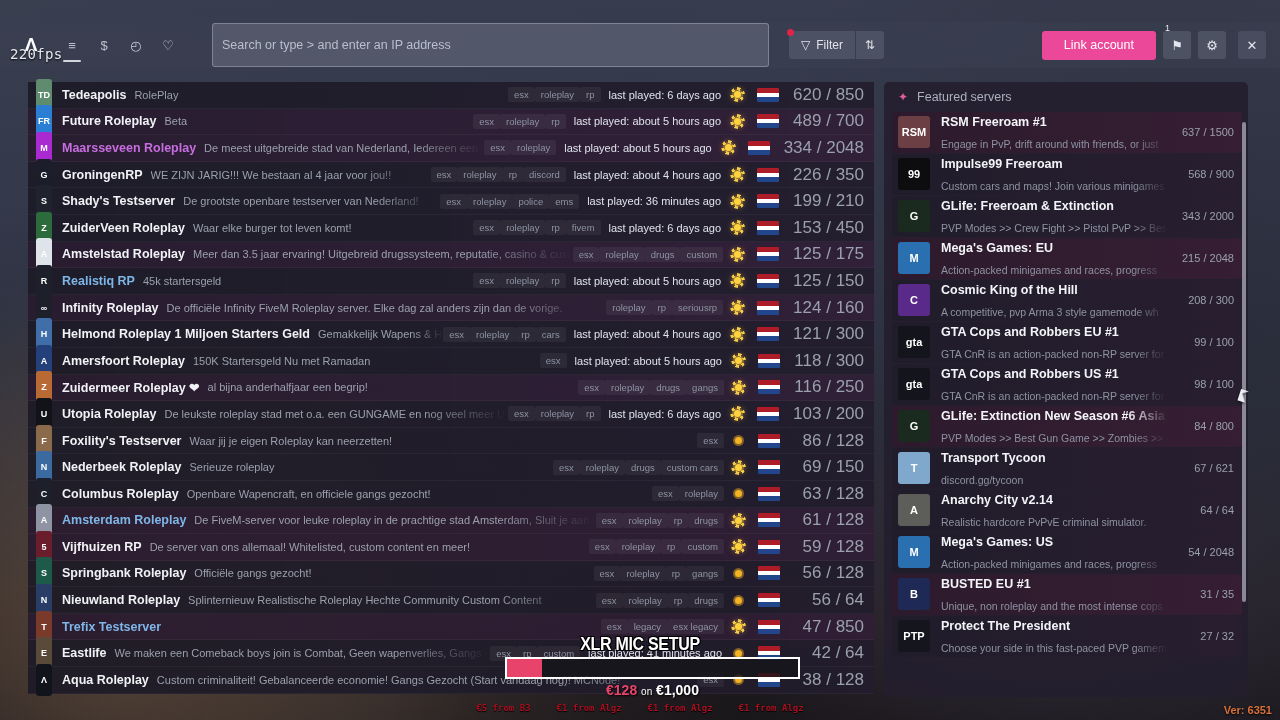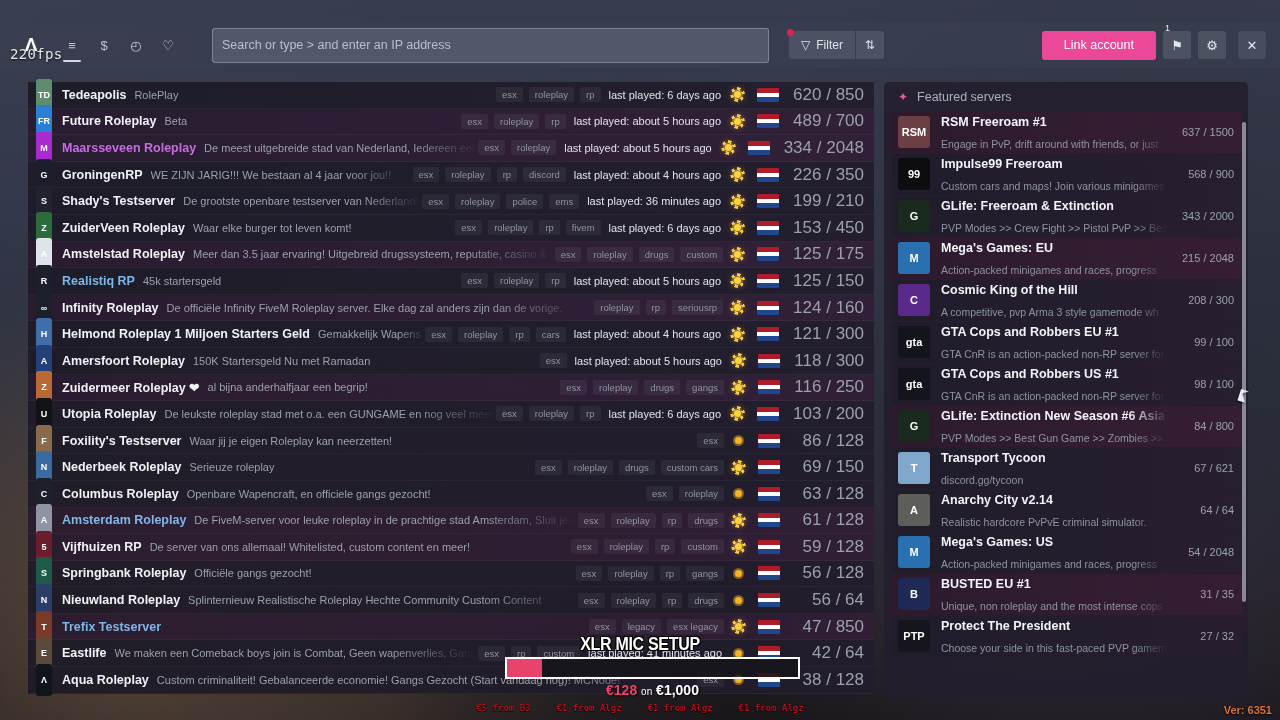--- a/index.html
+++ b/index.html
@@ -66,21 +66,21 @@
     width:28px; height:30px; display:flex; align-items:center; justify-content:center;
     color:#cfd4de; font-size:13px; position:relative; cursor:pointer;
     opacity:.88;
   }
   .navicon.active::after{
     content:""; position:absolute; bottom:-2px; left:5px; right:5px; height:2px;
     background:#e8ebf1; border-radius:2px;
   }
   #searchwrap{ flex:1; margin-left:30px; margin-right:12px; max-width:560px; }
   #search{
-    width:557px; height:35px;
+    width:557px; height:44px;
     background:rgba(118,124,142,.42);
     border:1px solid rgba(160,168,186,.55);
     border-radius:3px;
     color:#cfd4de; font-size:12.5px;
     padding:0 9px;
     outline:none;
     font-family:"Liberation Sans", sans-serif;
   }
   #search::placeholder{ color:#b9bfcd; }
 
@@ -138,21 +138,21 @@
     flex:0 0 auto;
   }
   .row .name.purple{ color:#c76de0; }
   .row .name.blue{ color:#7fb6e8; }
   .row .desc{
     font-size:11px; color:#9aa0ad; margin-left:8px;
     white-space:nowrap; overflow:hidden; flex:1 1 auto; min-width:0;
     mask-image:linear-gradient(90deg,#000 75%,transparent 100%);
     -webkit-mask-image:linear-gradient(90deg,#000 75%,transparent 100%);
   }
-  .row .tags{ display:flex; gap:6px; flex:0 0 auto; margin-right:8px; }
+  .row .tags{ display:flex; flex:0 0 auto; margin-right:8px; }
   .tag{
     font-size:9.5px; color:#8d93a3; background:rgba(255,255,255,.055);
     border-radius:2px; padding:2px 6px; white-space:nowrap;
   }
   .row .lastplayed{
     font-size:11px; color:#dfe3ec; flex:0 0 auto; margin-right:10px; white-space:nowrap;
   }
   .sun{
     width:13px; height:13px; flex:0 0 13px; margin-right:13px; position:relative;
   }

